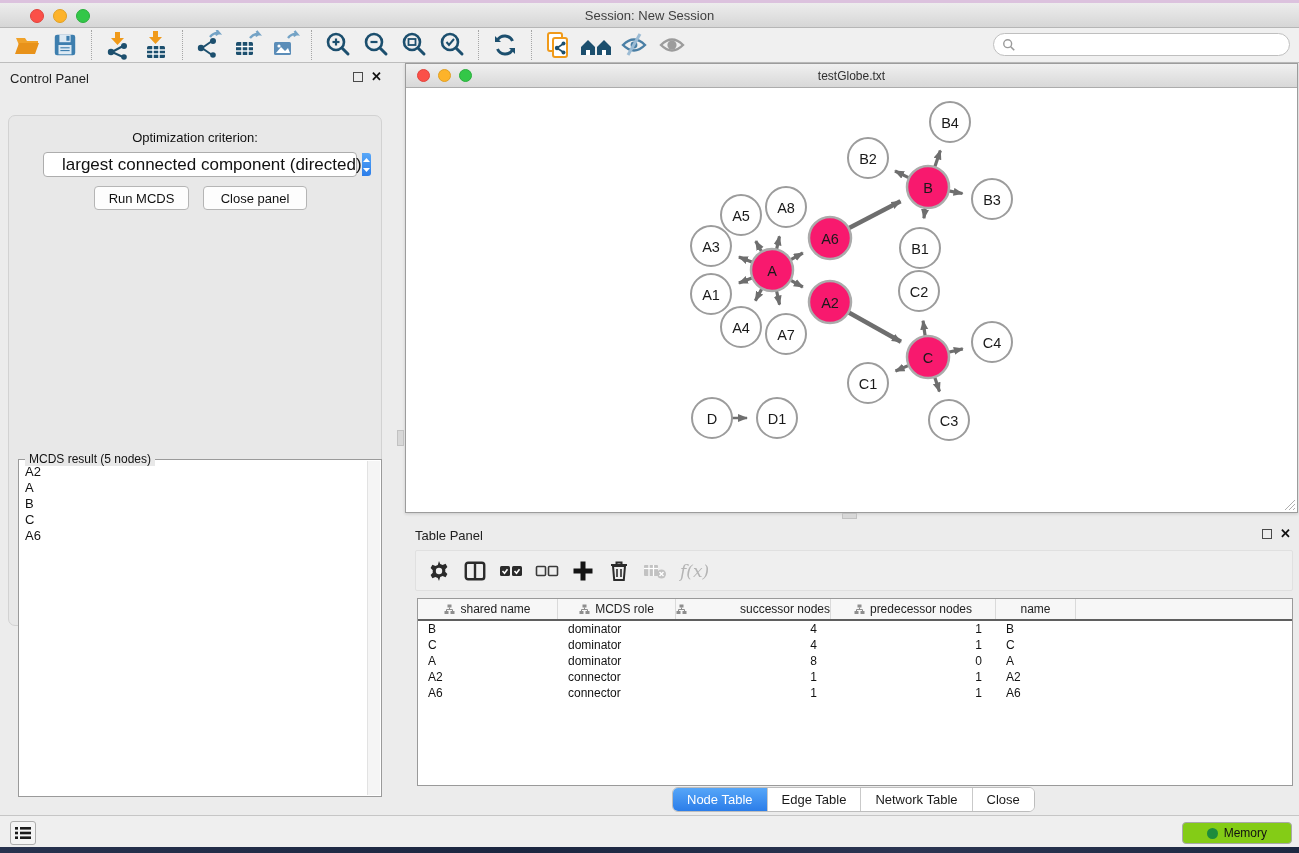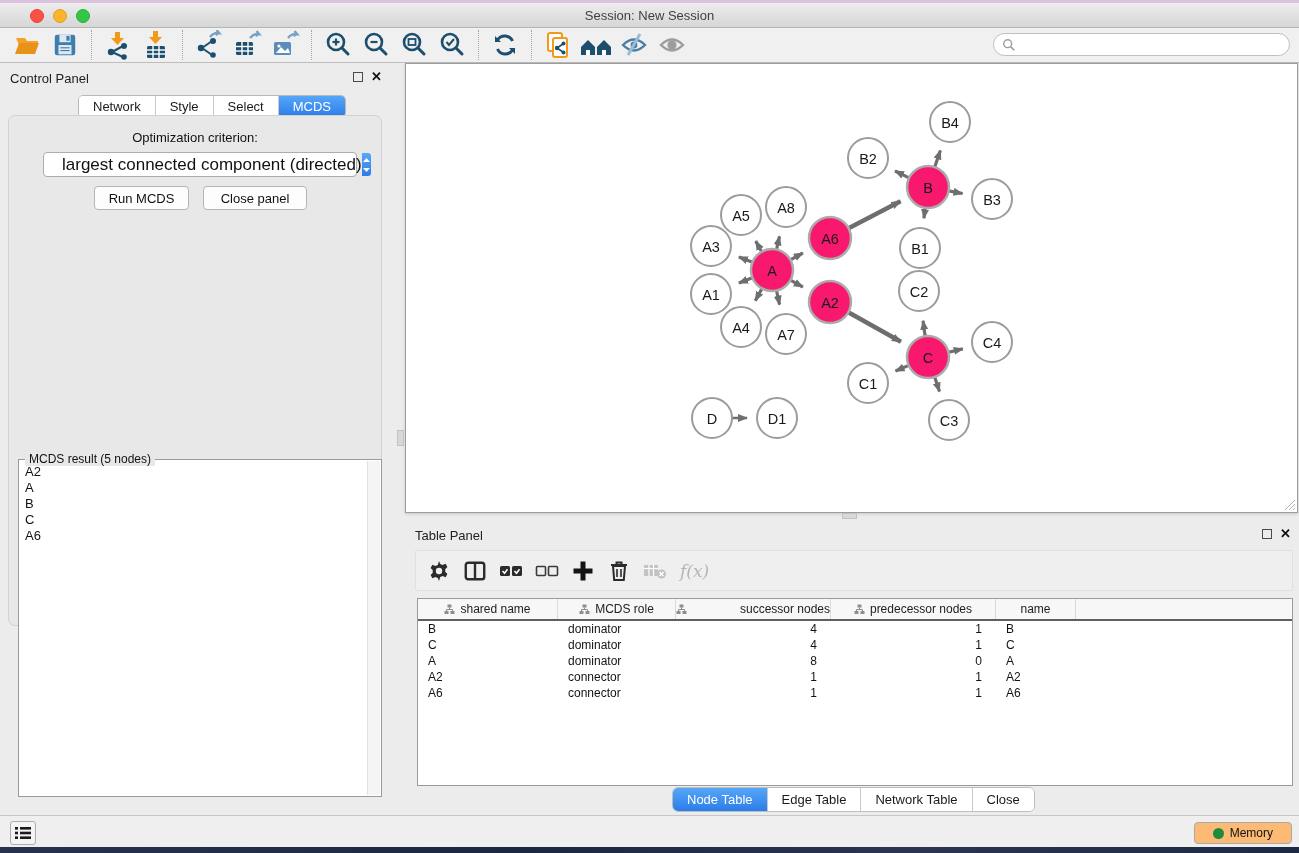--- a/index.html
+++ b/index.html
@@ -93,22 +93,22 @@
     border-radius:6px; overflow:hidden; background:#fff; height:25px; }
   .bt-tab { padding:0 14px; font-size:13px; color:#1A1A1A; display:flex; align-items:center;
     border-right:1px solid #C9C9C9; background:#fff; }
   .bt-tab:last-child { border-right:none; }
   .bt-tab.active { background:linear-gradient(#56A6F8,#2B7DE9); color:#fff; }
 
   
   .statusbar { left:0; top:815px; width:1299px; height:32px; background:#EFEFEF; border-top:1px solid #C6C6C6; }
   .list-btn { position:absolute; left:10px; top:5px; width:26px; height:24px; background:#F4F4F4;
     border:1px solid #ADADAD; border-radius:3px; display:flex; align-items:center; justify-content:center; }
-  .memory-btn { position:absolute; right:7px; top:6px; height:22px; background:#fdba74;
-    border:1px solid #A9A9A9; border-radius:4px; display:flex; align-items:center; padding:0 18px; gap:6px; }
+  .memory-btn { position:absolute; right:7px; top:6px; height:22px; background:#84cc16;
+    border:1px solid #A9A9A9; border-radius:4px; display:flex; align-items:center; padding:0 24px; gap:6px; }
   .memory-dot { width:11px; height:11px; border-radius:50%; background:#1D8C3C; }
   .memory-label { font-size:12px; color:#111; }
   .strip-bottom { left:0; top:847px; width:1299px; height:6px;
     background:linear-gradient(90deg,#27324E,#1B2640 40%,#2B3552 70%,#1D2942); }
 </style>
 </head>
 <body>
 
 <div class="abs strip-top"></div>
 
@@ -265,26 +265,20 @@
     <input placeholder="" style="">
   </div>
 </div>
 
 <div class="abs control-panel">
   <div class="panel-head">Control Panel</div>
   <div class="panel-ctls">
     <span class="float-box"></span>
     <span class="close-x">✕</span>
   </div>
-  <div class="cp-tabs">
-      <div class="cp-tab">Network</div>
-      <div class="cp-tab">Style</div>
-      <div class="cp-tab">Select</div>
-      <div class="cp-tab active">MCDS</div>
-    </div>
   <div class="cp-pane">
     <div class="opt-label">Optimization criterion:</div>
     <div class="dropdown">
       <span class="dd-text">largest connected component (directed)</span>
       <span class="dd-cap">
         <svg width="9" height="16" viewBox="0 0 9 16">
             <path d="M4.5 1 L8 5 H1z" fill="#fff"></path>
             <path d="M4.5 15 L1 11 H8z" fill="#fff"></path>
           </svg>
       </span>
@@ -299,20 +293,26 @@
           <div class="result-item">B</div>
           <div class="result-item">C</div>
           <div class="result-item">A6</div>
         </div>
       <div class="v-scroll"></div>
     </div>
   </div>
 </div>
 
 <div class="abs net-window">
+  <div class="net-titlebar">
+    <span class="ntl red"></span>
+    <span class="ntl yellow"></span>
+    <span class="ntl green"></span>
+    <div class="net-title">testGlobe.txt</div>
+  </div>
   <div class="net-canvas">
     <svg id="graph-svg" width="891" height="424">
       <defs>
         <marker id="arrowhead" markerUnits="userSpaceOnUse" markerWidth="12" markerHeight="10" refX="9" refY="4" orient="auto">
           <path d="M0,0 L10,4 L0,8 Z" fill="#6E6E6E"></path>
         </marker>
       </defs>
       <g id="edges-layer">
           <line x1="346.4581150143549" y1="174.31138951384457" x2="332.91697855092156" y2="168.98372926593635" stroke="#6E6E6E" stroke-width="3.2" marker-end="url(#arrowhead)"></line>
           <line x1="355.6887256692427" y1="163.7058036067209" x2="349.7303919010819" y2="153.134566276113" stroke="#6E6E6E" stroke-width="3.2" marker-end="url(#arrowhead)"></line>

